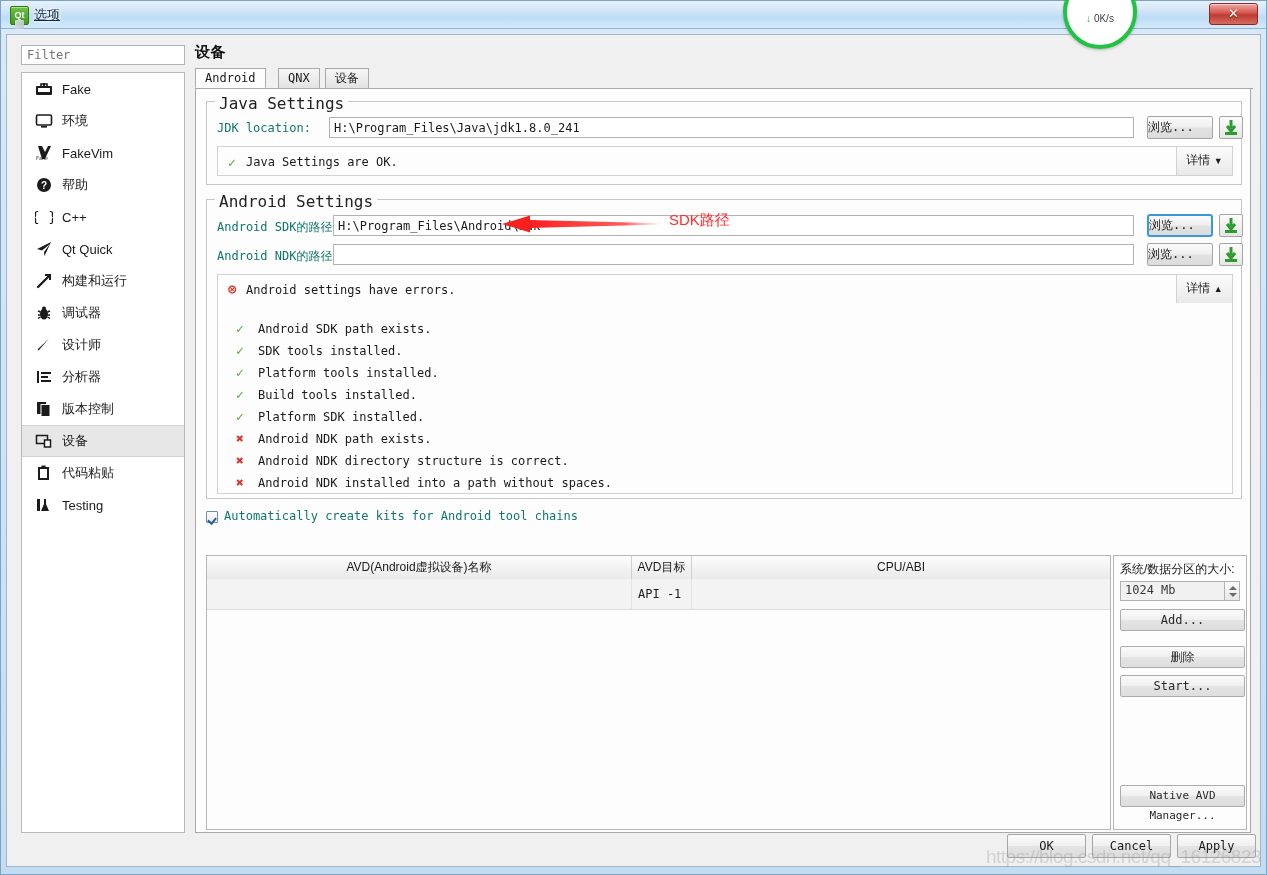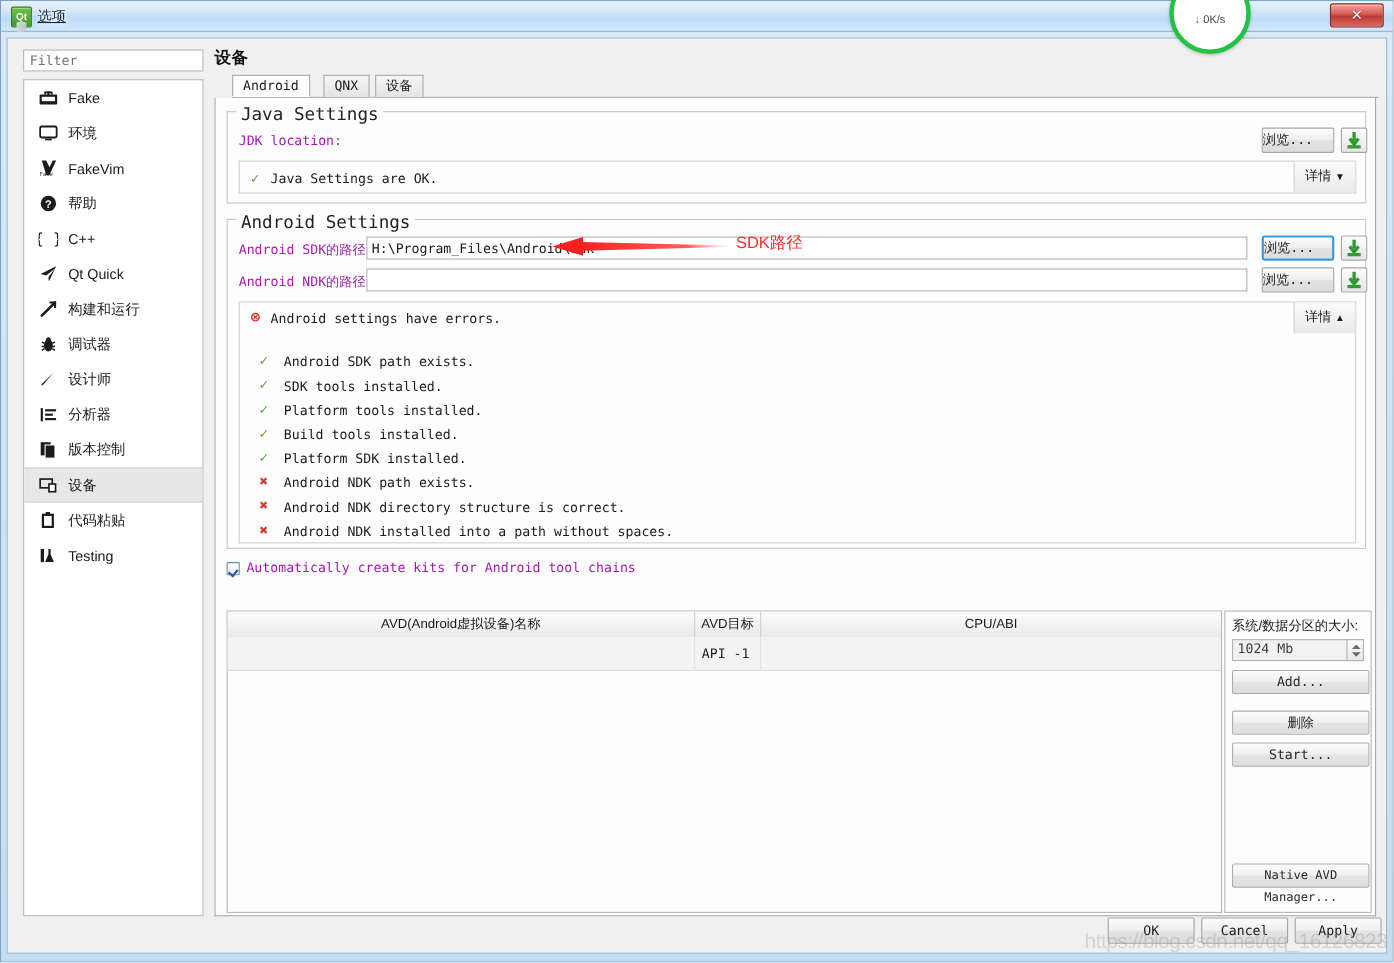--- a/index.html
+++ b/index.html
@@ -83,21 +83,21 @@
   .side-item.sel{background:#e7e7e7;border-top:1px solid #d2d2d2;border-bottom:1px solid #d2d2d2;height:30px;}
   .side-ico{width:24px;height:22px;flex:0 0 24px;display:flex;align-items:center;justify-content:center;}
   .side-ico svg{display:block;}
   .side-lbl{font-size:13px;color:#1b1b1b;margin-left:6px;white-space:nowrap;}
 
   
   #panel{position:absolute;left:186px;top:8px;width:1060px;height:800px;}
   #page-title{font-size:15px;font-weight:bold;color:#111;margin:0 0 6px 2px;letter-spacing:.5px;}
 
   
-  .tabrow{position:relative;height:20px;margin-left:18px;border-bottom:1px solid #a9a9a9;}
+  .tabrow{position:relative;height:20px;margin-left:2px;border-bottom:1px solid #a9a9a9;}
   .tab{
     position:absolute;top:0;height:20px;line-height:19px;
     padding:0 9px;font-size:12px;color:#1a1a1a;
     background:linear-gradient(to bottom,#f6f6f6,#e3e3e3);
     border:1px solid #a9a9a9;border-bottom:none;box-sizing:border-box;
     font-family:"DejaVu Sans Mono","Liberation Mono",monospace;
     cursor:pointer;
   }
   .tab.active{background:#fdfdfd;border-bottom:1px solid #fdfdfd;z-index:3;}
 
@@ -108,21 +108,21 @@
   }
 
   
   .group{position:absolute;border:1px solid #c6c6c6;box-sizing:border-box;}
   .group > .gtitle{
     position:absolute;top:-8px;left:8px;background:#fdfdfd;padding:0 4px;
     font-size:16px;color:#222;
     font-family:"DejaVu Sans Mono","Liberation Mono",monospace;
   }
   .flabel{
-    position:absolute;font-size:12px;color:#a21caf;
+    position:absolute;font-size:12px;color:#0f766e;
     font-family:"DejaVu Sans Mono","Liberation Mono",monospace;
     white-space:nowrap;
   }
   .fin{
     position:absolute;height:21px;box-sizing:border-box;
     background:#fff;border:1px solid #b2b2b2;
     font-size:12px;color:#1a1a1a;padding:1px 4px;
     font-family:"DejaVu Sans Mono","Liberation Mono",monospace;
     outline:none;
   }
@@ -456,20 +456,21 @@
         <div class="tab" style="left:83px;">QNX</div>
         <div class="tab" style="left:130px;">设备</div>
       </div>
 
       <div id="tabbody">
 
         <div class="group" style="left:10px;top:12px;width:1036px;height:84px;">
           <div class="gtitle">Java Settings</div>
 
           <div class="flabel" style="left:10px;top:19px;">JDK location:</div>
+          <input class="fin" style="left: 122px; top: 15px; width: 805px;" value="H:\Program_Files\Java\jdk1.8.0_241">
           <div class="btn" style="left:940px;top:14px;width:66px;height:23px;line-height:21px;">浏览...</div>
           <div class="dlbtn" style="left:1012px;top:14px;">
             <svg width="22" height="21" viewBox="0 0 22 21">
                 <path d="M11 3v8M7 9l4 5 4-5" stroke="#2f9b2f" stroke-width="3" fill="none"></path>
                 <rect x="5" y="15" width="12" height="3" fill="#2f9b2f"></rect>
               </svg>
           </div>
 
           <div class="status" style="left:10px;top:44px;width:1016px;height:30px;">
             <div class="msg">

